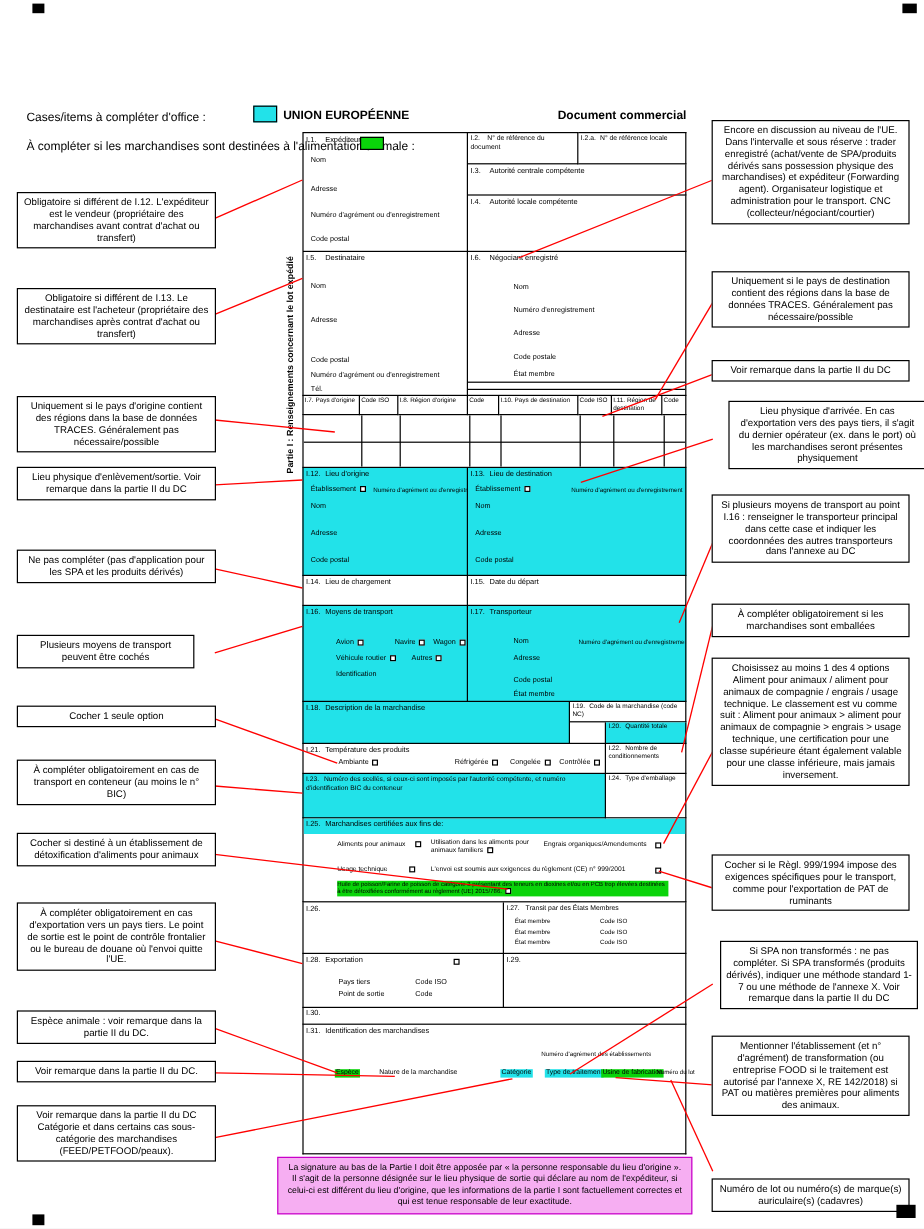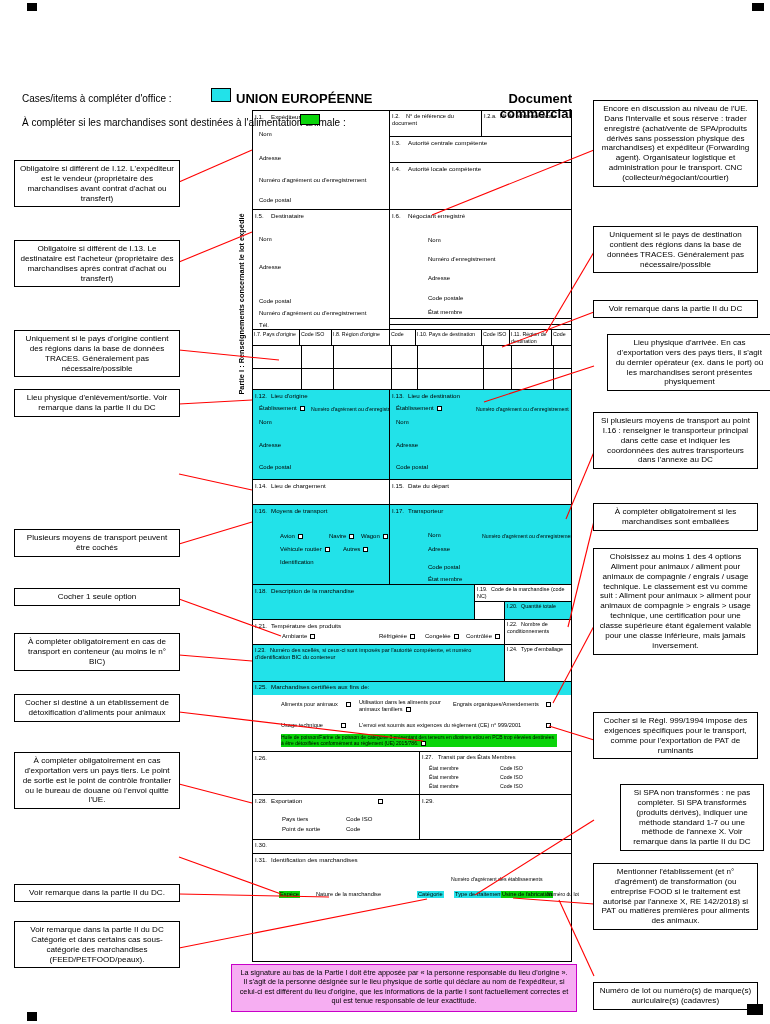--- a/index.html
+++ b/index.html
@@ -3,21 +3,21 @@
 <meta charset="utf-8">
 <style>
   * { margin:0; padding:0; box-sizing:border-box; }
   html,body { background:#e9e9e9; }
   body { font-family:"Liberation Sans", sans-serif; color:#000; }
   .page { position:relative; width:770px; height:1024px; background:#fff; overflow:hidden; margin:0 auto; }
   .corner { position:absolute; background:#000; z-index:9; }
   .title { position:absolute; left:40px; top:44px; width:690px; text-align:center; font-weight:bold; font-size:8.8px; line-height:1.2; z-index:2; }
   .legend-text { position:absolute; font-size:10px; z-index:2; }
   .swatch { position:absolute; border:1px solid #000; z-index:2; }
-  .hdr { position:absolute; font-weight:bold; font-size:13px; z-index:2; }
+  .hdr { position:absolute; font-weight:bold; font-size:10px; z-index:2; }
   .part-label { position:absolute; left:237px; top:443px; width:278px; font-size:7.4px; font-weight:bold; text-align:center; transform:rotate(-90deg); transform-origin:0 0; z-index:2; }
   .cell { position:absolute; border-right:1px solid #000; border-bottom:1px solid #000; font-size:6.2px; line-height:1.25; padding:2px 2px; background:transparent; z-index:2; overflow:hidden; }
   .bl { border-left:1px solid #000; }
   .bt { border-top:1px solid #000; }
   .cyan { background:#22e2e9; }
   .green { background:#0ad40a; }
   .num { display:inline-block; min-width:16px; }
   .sub { position:absolute; font-size:6px; white-space:nowrap; }
   .tiny { font-size:5.2px; }
   .cb { display:inline-block; width:5px; height:5px; border:1px solid #000; background:#fff; vertical-align:-1px; margin-left:3px; }
@@ -230,37 +230,39 @@
     <span class="lblchip cyan" style="left:164px;top:37px">Catégorie</span>
     <span class="lblchip cyan" style="left:201px;top:37px">Type de traitement</span>
     <span class="lblchip green" style="left:248px;top:37px">Usine de fabrication</span>
     <span class="lblchip" style="left:293px;top:37px;font-size:5.1px">Numéro du lot</span>
   </div>
 
   <div class="note" style="left:14px;top:160px;width:166px">Obligatoire si différent de I.12. L'expéditeur est le vendeur (propriétaire des marchandises avant contrat d'achat ou transfert)</div>
   <div class="note" style="left:14px;top:240px;width:166px">Obligatoire si différent de I.13. Le destinataire est l'acheteur (propriétaire des marchandises après contrat d'achat ou transfert)</div>
   <div class="note" style="left:14px;top:330px;width:166px">Uniquement si le pays d'origine contient des régions dans la base de données TRACES. Généralement pas nécessaire/possible</div>
   <div class="note" style="left:14px;top:389px;width:166px">Lieu physique d'enlèvement/sortie. Voir remarque dans la partie II du DC</div>
-  <div class="note" style="left:14px;top:529px;width:166px">Plusieurs moyens de transport peuvent être cochés</div>
+  <div class="note" style="left:14px;top:458px;width:166px">Ne pas compléter (pas d'application pour les SPA et les produits dérivés)</div>
+  <div class="note" style="left:14px;top:529px;width:148px">Plusieurs moyens de transport peuvent être cochés</div>
   <div class="note" style="left:14px;top:588px;width:166px">Cocher 1 seule option</div>
   <div class="note" style="left:14px;top:633px;width:166px">À compléter obligatoirement en cas de transport en conteneur (au moins le n° BIC)</div>
   <div class="note" style="left:14px;top:752px;width:166px">À compléter obligatoirement en cas d'exportation vers un pays tiers. Le point de sortie est le point de contrôle frontalier ou le bureau de douane où l'envoi quitte l'UE.</div>
   <div class="note" style="left:14px;top:694px;width:166px">Cocher si destiné à un établissement de détoxification d'aliments pour animaux</div>
+  <div class="note" style="left:14px;top:842px;width:166px">Espèce animale : voir remarque dans la partie II du DC.</div>
   <div class="note" style="left:14px;top:884px;width:166px">Voir remarque dans la partie II du DC.</div>
   <div class="note" style="left:14px;top:921px;width:166px">Voir remarque dans la partie II du DC Catégorie et dans certains cas sous-catégorie des marchandises (FEED/PETFOOD/peaux).</div>
 
   <div class="note" style="left:593px;top:226px;width:165px">Uniquement si le pays de destination contient des régions dans la base de données TRACES. Généralement pas nécessaire/possible</div>
   <div class="note" style="left:593px;top:100px;width:165px">Encore en discussion au niveau de l'UE. Dans l'intervalle et sous réserve : trader enregistré (achat/vente de SPA/produits dérivés sans possession physique des marchandises) et expéditeur (Forwarding agent). Organisateur logistique et administration pour le transport. CNC (collecteur/négociant/courtier)</div>
   <div class="note" style="left:593px;top:300px;width:165px">Voir remarque dans la partie II du DC</div>
   <div class="note" style="left:607px;top:334px;width:165px">Lieu physique d'arrivée. En cas d'exportation vers des pays tiers, il s'agit du dernier opérateur (ex. dans le port) où les marchandises seront présentes physiquement</div>
   <div class="note" style="left:593px;top:412px;width:165px">Si plusieurs moyens de transport au point I.16 : renseigner le transporteur principal dans cette case et indiquer les coordonnées des autres transporteurs dans l'annexe au DC</div>
   <div class="note" style="left:593px;top:503px;width:165px">À compléter obligatoirement si les marchandises sont emballées</div>
   <div class="note" style="left:593px;top:548px;width:165px">Choisissez au moins 1 des 4 options Aliment pour animaux / aliment pour animaux de compagnie / engrais / usage technique. Le classement est vu comme suit : Aliment pour animaux &gt; aliment pour animaux de compagnie &gt; engrais &gt; usage technique, une certification pour une classe supérieure étant également valable pour une classe inférieure, mais jamais inversement.</div>
   <div class="note" style="left:593px;top:712px;width:165px">Cocher si le Règl. 999/1994 impose des exigences spécifiques pour le transport, comme pour l'exportation de PAT de ruminants</div>
-  <div class="note" style="left:620px;top:784px;width:144px">Si SPA non transformés : ne pas compléter. Si SPA transformés (produits dérivés), indiquer une méthode standard 1-7 ou une méthode de l'annexe X. Voir remarque dans la partie II du DC</div>
+  <div class="note" style="left:600px;top:784px;width:165px">Si SPA non transformés : ne pas compléter. Si SPA transformés (produits dérivés), indiquer une méthode standard 1-7 ou une méthode de l'annexe X. Voir remarque dans la partie II du DC</div>
   <div class="note" style="left:593px;top:863px;width:165px">Mentionner l'établissement (et n° d'agrément) de transformation (ou entreprise FOOD si le traitement est autorisé par l'annexe X, RE 142/2018) si PAT ou matières premières pour aliments des animaux.</div>
   <div class="note" style="left:593px;top:982px;width:165px">Numéro de lot ou numéro(s) de marque(s) auriculaire(s) (cadavres)</div>
 
   <div class="footer-box">La signature au bas de la Partie I doit être apposée par « la personne responsable du lieu d'origine ». Il s'agit de la personne désignée sur le lieu physique de sortie qui déclare au nom de l'expéditeur, si celui-ci est différent du lieu d'origine, que les informations de la partie I sont factuellement correctes et qui est tenue responsable de leur exactitude.</div>
 
   <svg class="leaders" width="770" height="1024" viewBox="0 0 770 1024">
     <g stroke="#ff0000" stroke-width="1.1" fill="none">
       <line x1="179" y1="182" x2="252" y2="150"></line>
       <line x1="179" y1="262" x2="252" y2="232"></line>
       <line x1="179" y1="350" x2="279" y2="360"></line>

